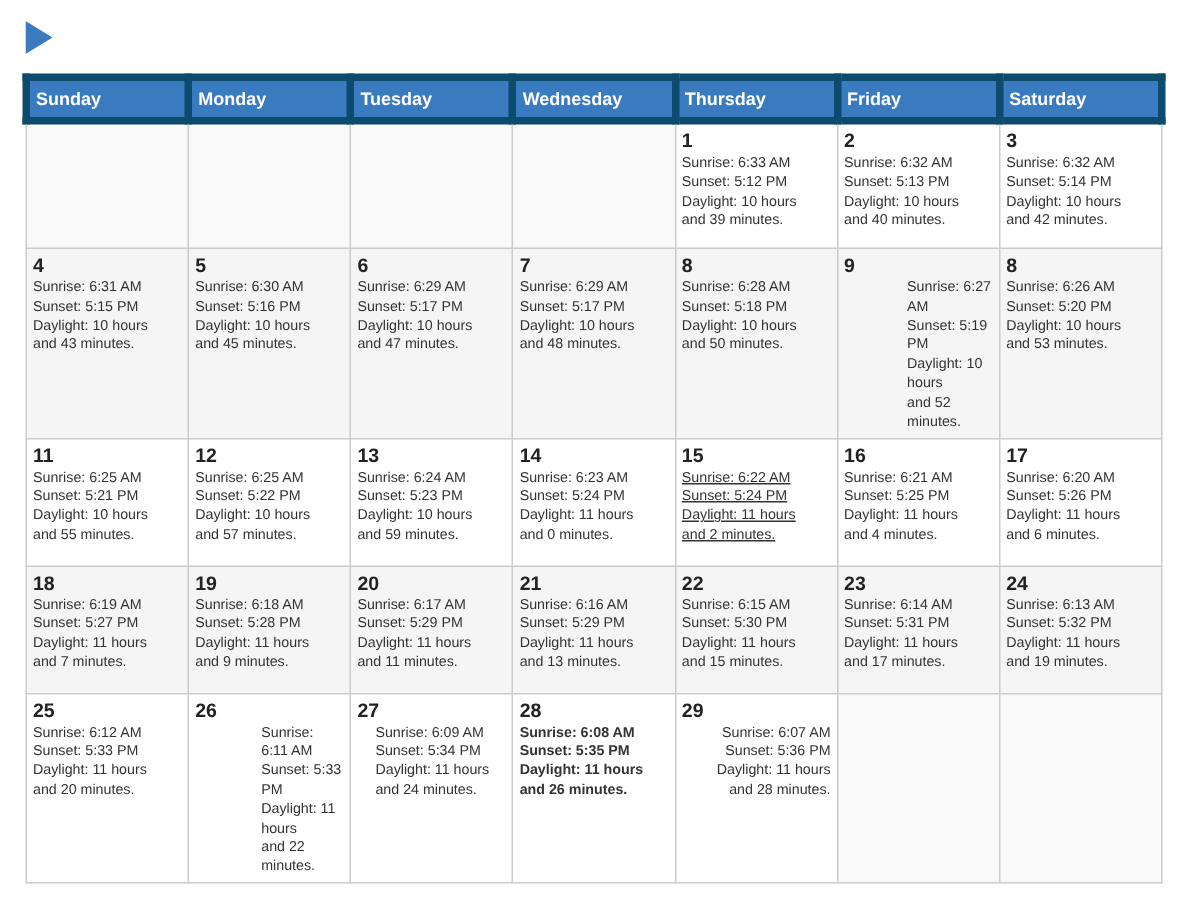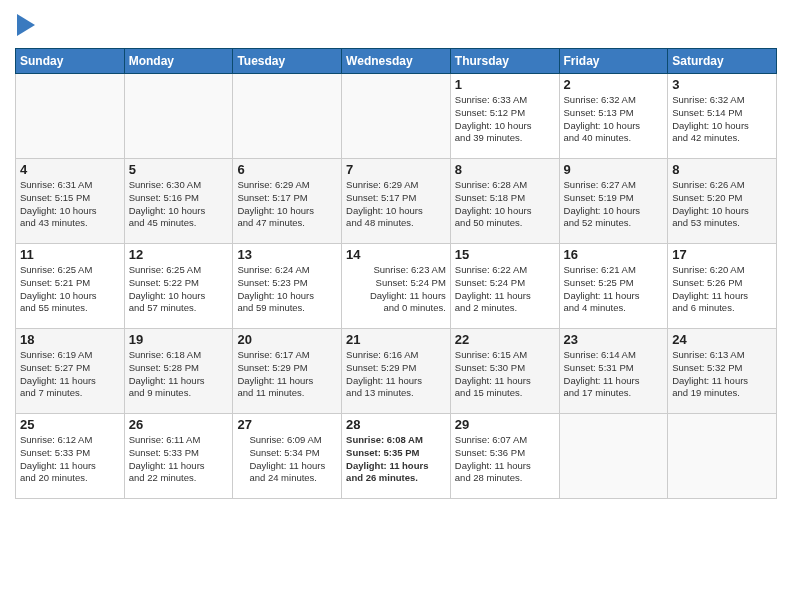--- a/index.html
+++ b/index.html
@@ -52,21 +52,21 @@
       border-collapse: collapse;
       table-layout: fixed;
     }
     th {
       background-color: #3a7abf;
       color: #fff;
       font-size: 12px;
       font-weight: bold;
       padding: 5px 4px;
       text-align: left;
-      border: 1px solid #0c4a6e;
+      border: 5px solid #0c4a6e;
     }
     td {
       border: 1px solid #ccc;
       vertical-align: top;
       padding: 3px 4px;
       font-size: 10px;
       color: #333;
       height: 85px;
     }
     .day-number {
@@ -185,21 +185,21 @@
           </td>
           <td>
             <span class="day-number">8</span>
             <div class="cell-text" style="white-space: pre-line;">Sunrise: 6:28 AM
 Sunset: 5:18 PM
 Daylight: 10 hours
 and 50 minutes.</div>
           </td>
           <td>
             <span class="day-number">9</span>
-            <div class="cell-text" style="white-space: pre-line;">Sunrise: 6:27 AM
+            <div class="cell-text" style="white-space: pre-line; margin-left: 42px;">Sunrise: 6:27 AM
 Sunset: 5:19 PM
 Daylight: 10 hours
 and 52 minutes.</div>
           </td>
           <td>
             <span class="day-number">8</span>
             <div class="cell-text" style="white-space: pre-line;">Sunrise: 6:26 AM
 Sunset: 5:20 PM
 Daylight: 10 hours
 and 53 minutes.</div>
@@ -222,28 +222,28 @@
           </td>
           <td>
             <span class="day-number">13</span>
             <div class="cell-text" style="white-space: pre-line;">Sunrise: 6:24 AM
 Sunset: 5:23 PM
 Daylight: 10 hours
 and 59 minutes.</div>
           </td>
           <td>
             <span class="day-number">14</span>
-            <div class="cell-text" style="white-space: pre-line; text-align: right;">Sunrise: 6:23 AM
+            <div class="cell-text" style="white-space: pre-line;">Sunrise: 6:23 AM
 Sunset: 5:24 PM
 Daylight: 11 hours
 and 0 minutes.</div>
           </td>
           <td>
             <span class="day-number">15</span>
-            <div class="cell-text" style="white-space: pre-line;">Sunrise: 6:22 AM
+            <div class="cell-text" style="white-space: pre-line; text-decoration: underline;">Sunrise: 6:22 AM
 Sunset: 5:24 PM
 Daylight: 11 hours
 and 2 minutes.</div>
           </td>
           <td>
             <span class="day-number">16</span>
             <div class="cell-text" style="white-space: pre-line;">Sunrise: 6:21 AM
 Sunset: 5:25 PM
 Daylight: 11 hours
 and 4 minutes.</div>
@@ -310,42 +310,42 @@
         <tr>
           <td>
             <span class="day-number">25</span>
             <div class="cell-text" style="white-space: pre-line;">Sunrise: 6:12 AM
 Sunset: 5:33 PM
 Daylight: 11 hours
 and 20 minutes.</div>
           </td>
           <td>
             <span class="day-number">26</span>
-            <div class="cell-text" style="white-space: pre-line;">Sunrise: 6:11 AM
+            <div class="cell-text" style="white-space: pre-line; margin-left: 44px;">Sunrise: 6:11 AM
 Sunset: 5:33 PM
 Daylight: 11 hours
 and 22 minutes.</div>
           </td>
           <td>
             <span class="day-number">27</span>
             <div class="cell-text" style="white-space: pre-line; margin-left: 12px;">Sunrise: 6:09 AM
 Sunset: 5:34 PM
 Daylight: 11 hours
 and 24 minutes.</div>
           </td>
           <td>
             <span class="day-number">28</span>
             <div class="cell-text" style="white-space: pre-line; font-weight: bold;">Sunrise: 6:08 AM
 Sunset: 5:35 PM
 Daylight: 11 hours
 and 26 minutes.</div>
           </td>
           <td>
             <span class="day-number">29</span>
-            <div class="cell-text" style="white-space: pre-line;">Sunrise: 6:07 AM
+            <div class="cell-text" style="white-space: pre-line; text-align: right;">Sunrise: 6:07 AM
 Sunset: 5:36 PM
 Daylight: 11 hours
 and 28 minutes.</div>
           </td>
           <td class="empty"></td>
           <td class="empty"></td>
         </tr>
       </tbody>
   </table>
 </div>

